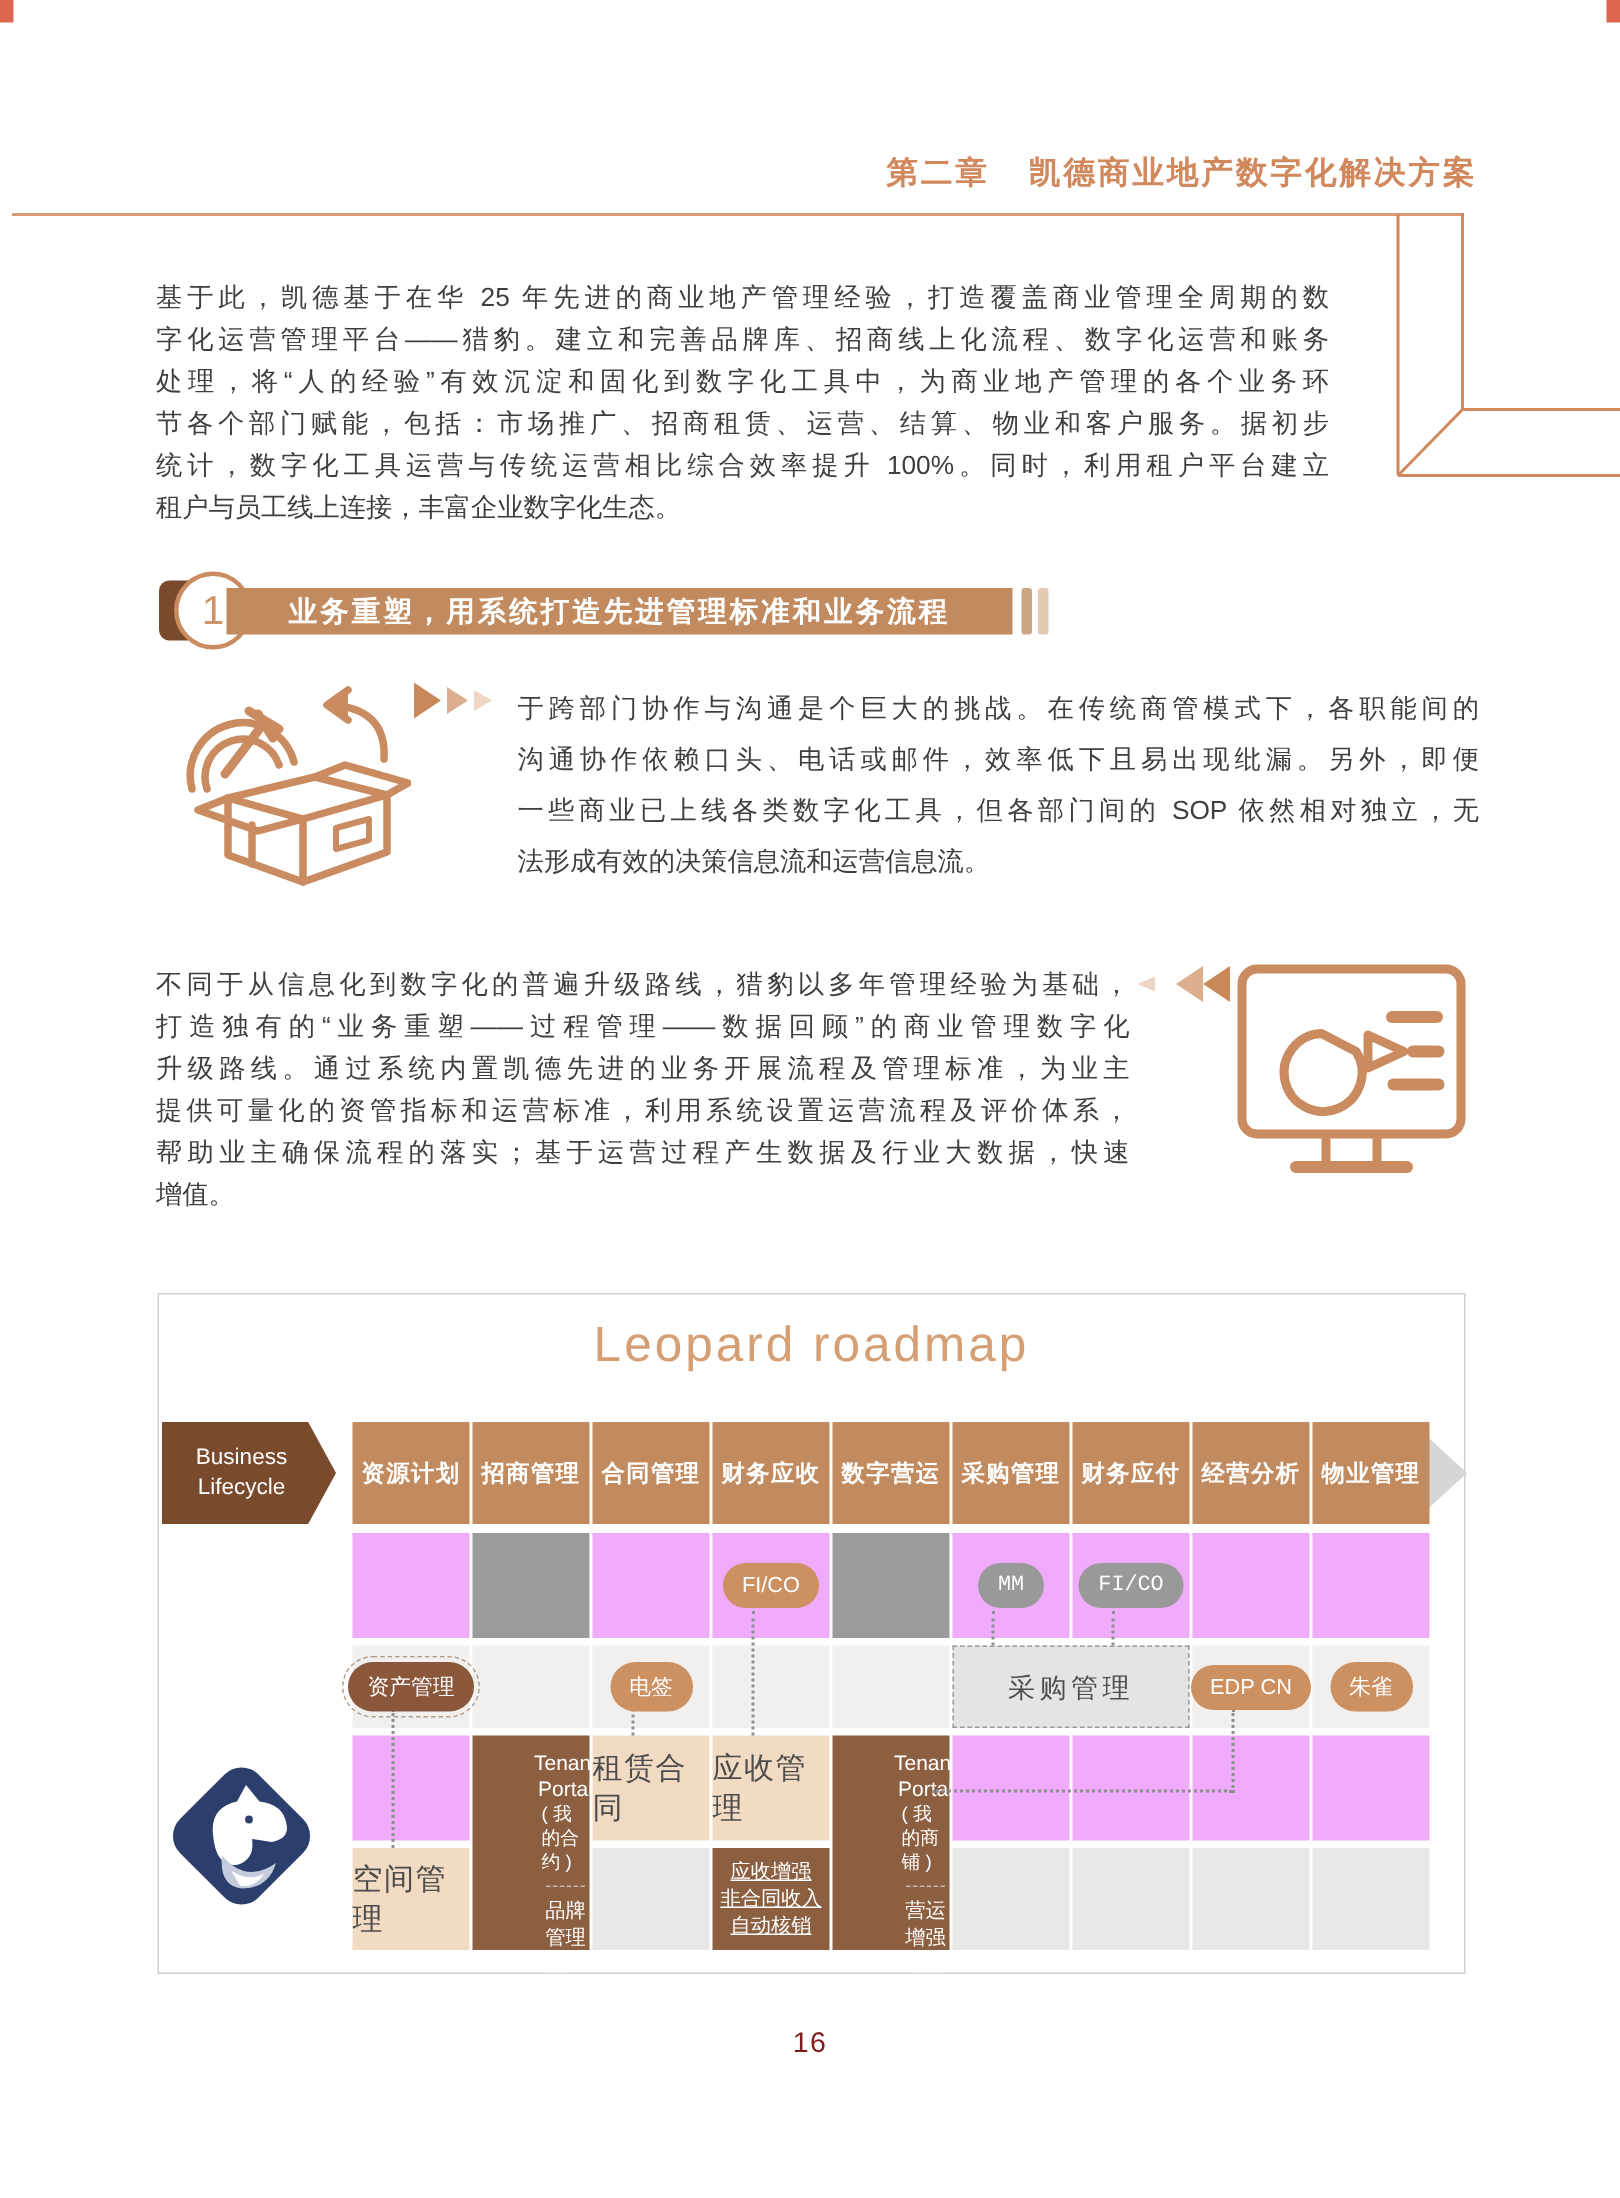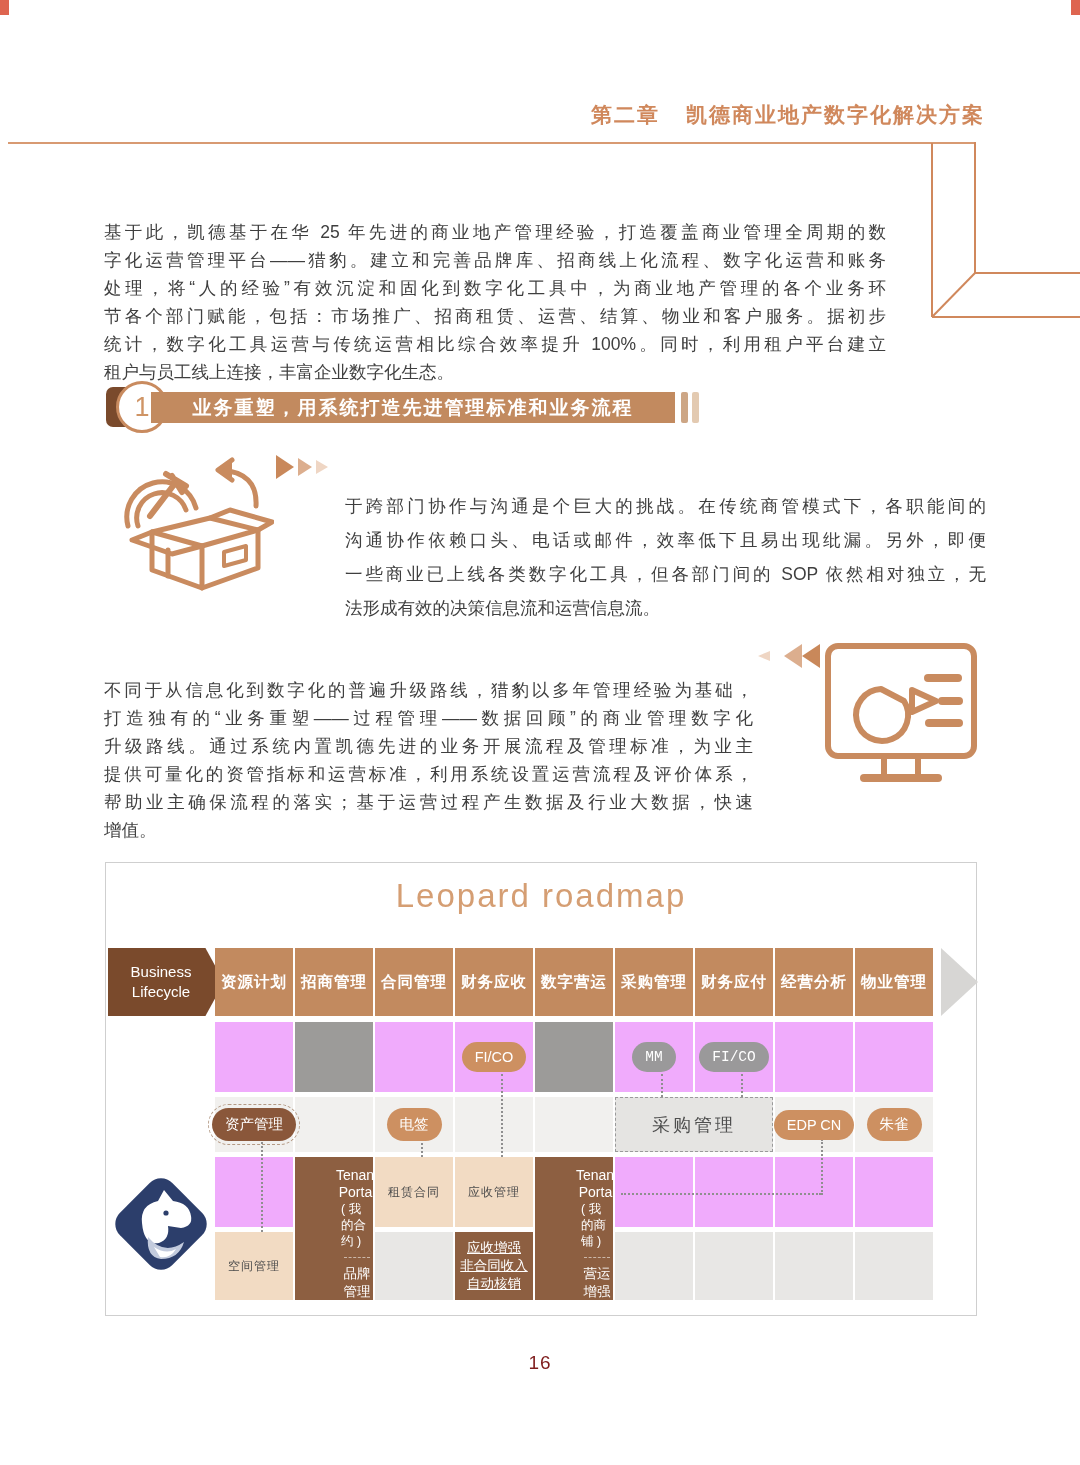--- a/index.html
+++ b/index.html
@@ -10,21 +10,21 @@
   
   .corner-mark{position:absolute;top:0;width:9px;height:15px;background:#de6550;}
 
   
   .chapter{position:absolute;top:101px;right:95px;color:#d0885c;font-size:21px;
            font-weight:bold;letter-spacing:2px;white-space:nowrap;}
   .chapter .gap{display:inline-block;width:26px;}
   .head-rule{position:absolute;left:8px;top:142px;width:968px;height:2px;background:#d89a72;}
 
   
-  .para{position:absolute;color:#3f3f3f;font-size:17.5px;margin-top:34px;}
+  .para{position:absolute;color:#3f3f3f;font-size:17.5px;}
   .line{text-align:justify;text-align-last:justify;}
   .line.end{text-align-last:left;}
   .p1{left:104px;top:184px;width:782px;line-height:28px;}
   .p2{left:345px;top:455px;width:641px;line-height:34px;}
   .p3{left:104px;top:642px;width:649px;line-height:28px;}
 
   
   .sec-square{position:absolute;left:106px;top:387px;width:40px;height:40px;
               background:#7a4a2c;border-radius:7px;}
   .sec-circle{position:absolute;left:116px;top:381px;width:46px;height:46px;background:#fff;
@@ -41,34 +41,34 @@
   .card{position:absolute;left:105px;top:862px;width:870px;height:452px;background:#fff;
         border:1px solid #cfcfcf;}
   .card-title{position:absolute;left:0;top:14px;width:100%;text-align:center;color:#d59e73;
               font-size:33px;letter-spacing:2px;}
   .lifecycle{position:absolute;left:2px;top:85px;width:116px;height:68px;background:#7a4a2c;
              clip-path:polygon(0 0,84% 0,100% 50%,84% 100%,0 100%);color:#fff;font-size:15px;
              display:flex;flex-direction:column;align-items:center;justify-content:center;
              line-height:1.35;padding-right:10px;box-sizing:border-box;}
   .gray-arrowhead{position:absolute;left:835px;top:85px;width:37px;height:68px;background:#d7d6d4;
                   clip-path:polygon(0 0,100% 50%,0 100%);}
-  .hdr-grid,.row-grid{position:absolute;left:109px;width:718px;display:grid;
+  .hdr-grid,.row-grid{position:absolute;left:129px;width:718px;display:grid;
                       grid-template-columns:repeat(9,78px);column-gap:2px;}
   .hdr-grid{top:85px;height:68px;}
   .hdr-cell{background:#c28a5f;color:#fff;font-size:15.5px;font-weight:600;display:flex;
             align-items:center;justify-content:center;letter-spacing:1px;}
   .row1{top:159px;height:70px;}
   .row2{top:234px;height:55px;}
   .rows34{top:294px;height:143px;grid-template-rows:70px 68px;row-gap:5px;}
   .cell{display:flex;align-items:center;justify-content:center;}
   .bg-g1{background:#f0abfc;}   
   .bg-g2{background:#f1f0ee;}   
   .bg-g3{background:#e8e7e5;}   
   .bg-dark{background:#9c9b99;}
-  .bg-peach{background:#f2dbc3;color:#4c4c4c;font-size:12px;letter-spacing:1px;}
+  .bg-peach{background:#f2dbc3;color:#4c4c4c;font-size:20px;letter-spacing:1px;}
   .bg-brown{background:#8d5f41;color:#fff;}
   .gc1{grid-column:1}.gc2{grid-column:2}.gc3{grid-column:3}.gc4{grid-column:4}.gc5{grid-column:5}
   .gc6{grid-column:6}.gc7{grid-column:7}.gc8{grid-column:8}.gc9{grid-column:9}
   .gr1{grid-row:1}.gr2{grid-row:2}.grspan{grid-row:1/span 2;padding-left:46px;}
 
   .pill{border-radius:17px;color:#fff;font-size:14.5px;padding:7px 13px;position:relative;z-index:3;
         white-space:nowrap;}
   .pill-tan{background:#cd9061;}
   .pill-gray{background:#9a999a;font-family:Liberation Mono, monospace;}
   .pill-brown{background:#8a573a;outline:1px dashed #b49a85;outline-offset:3px;}

